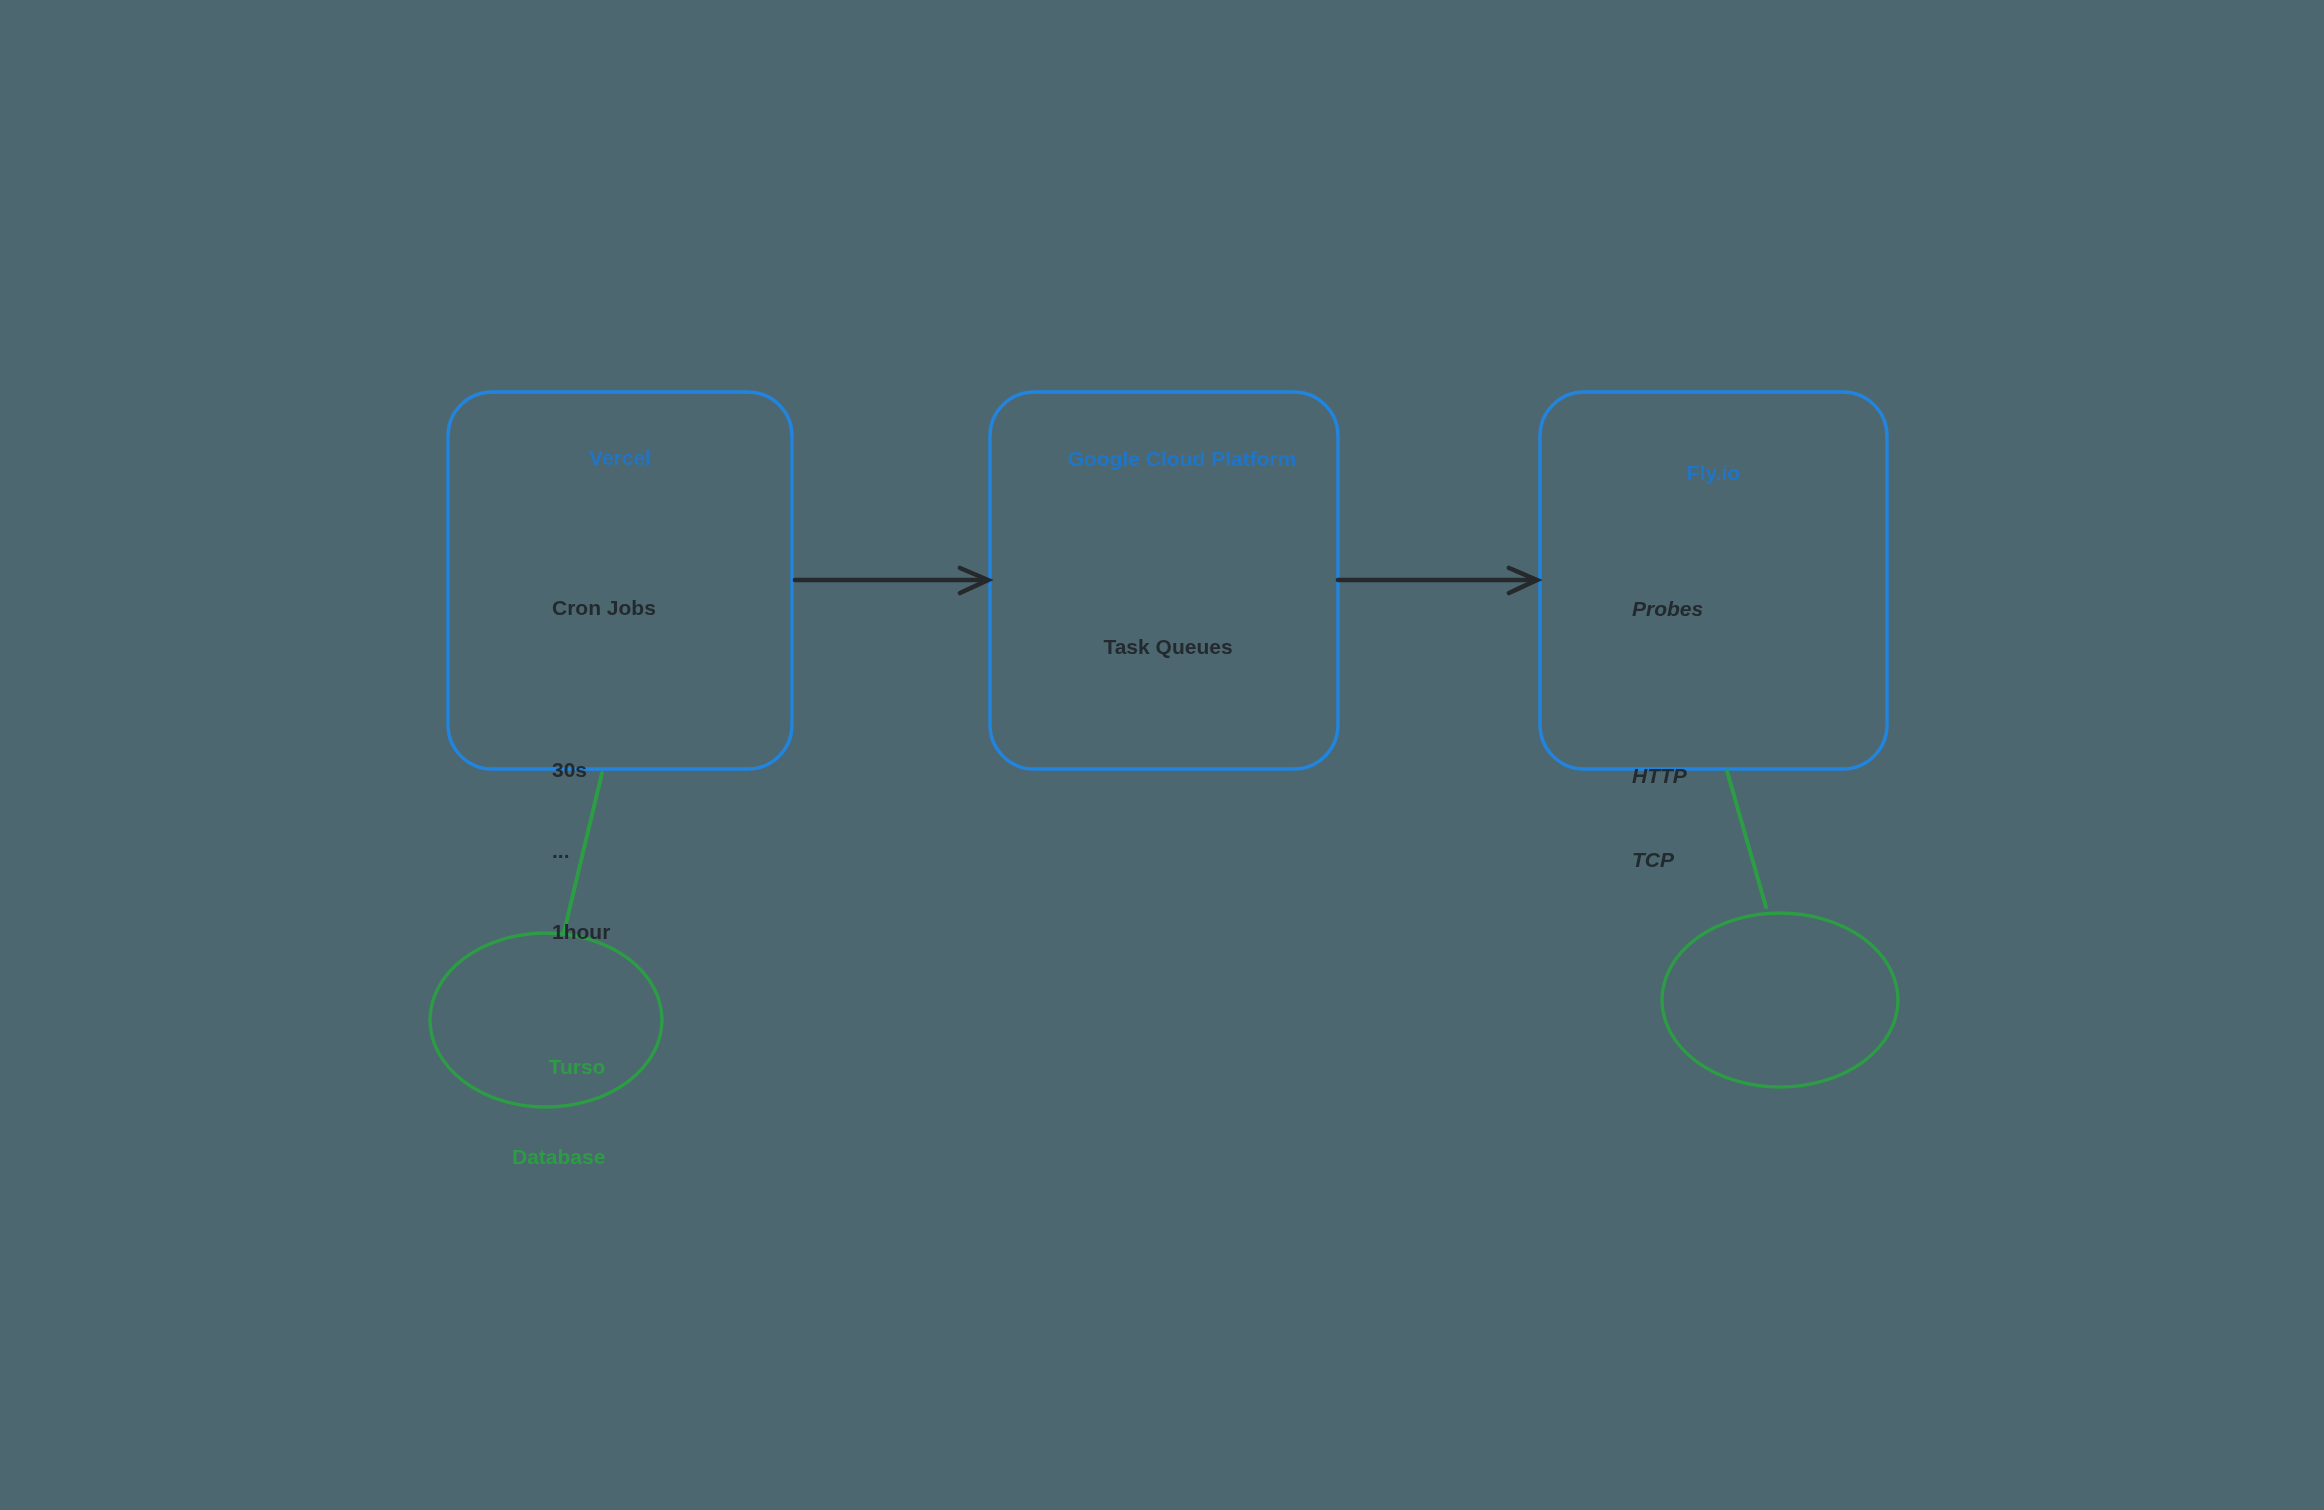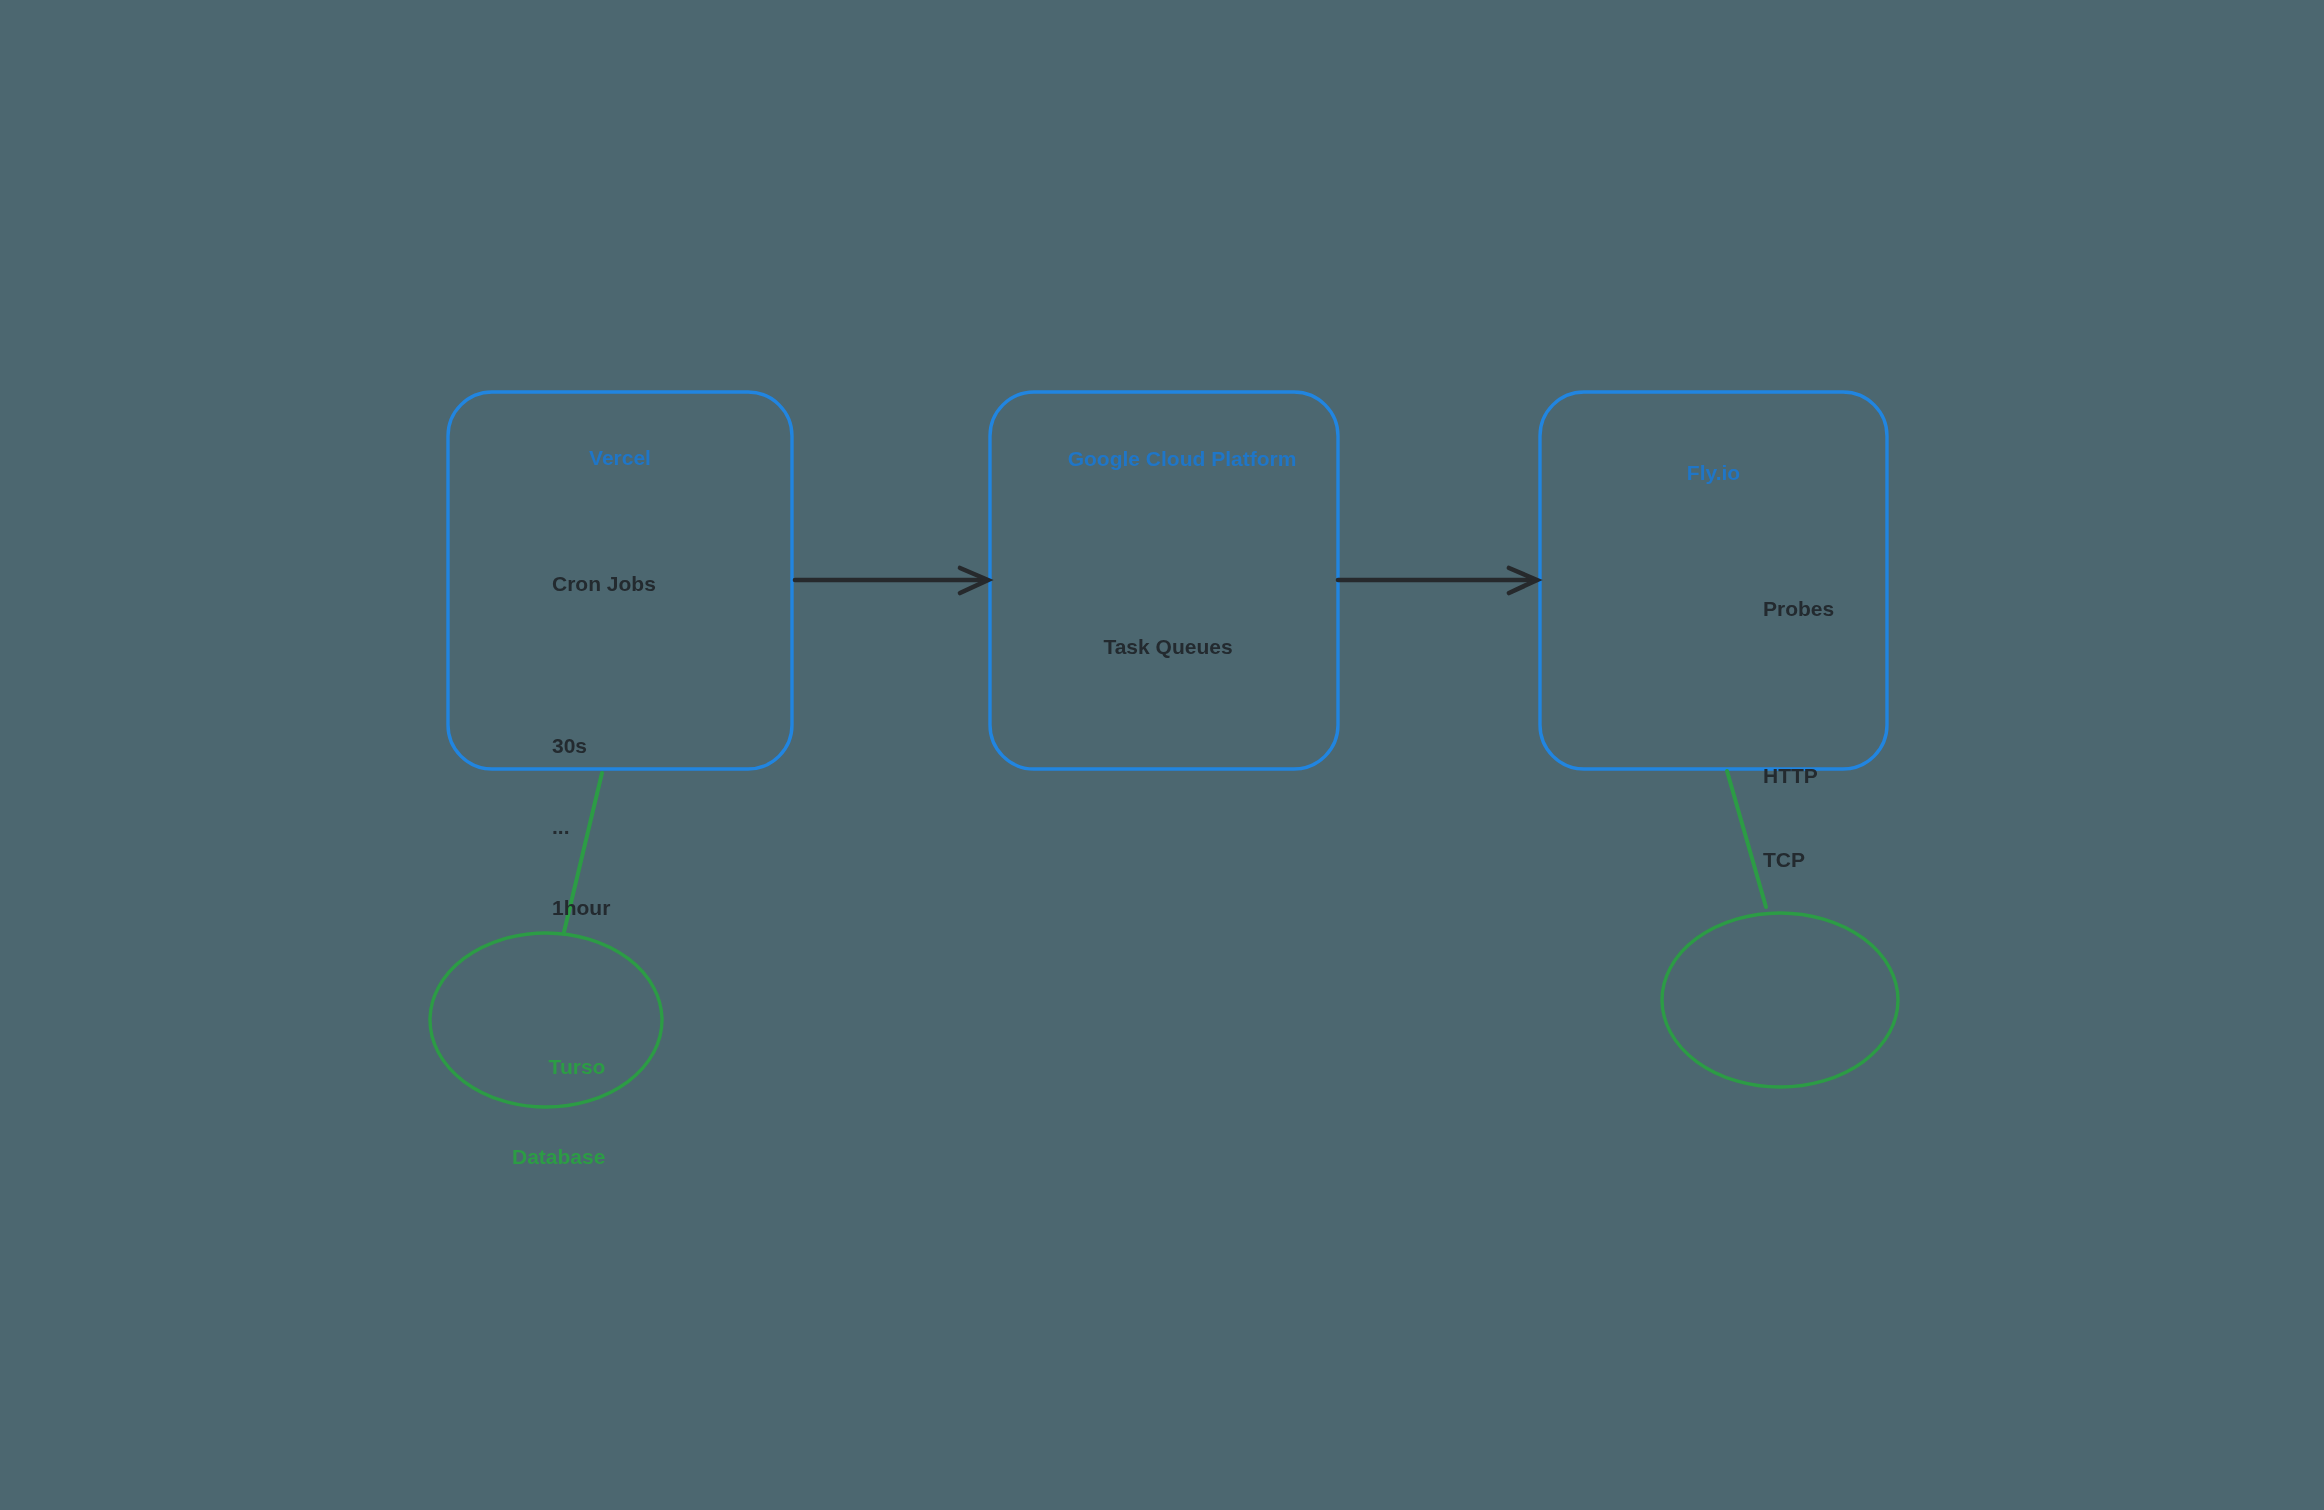--- a/index.html
+++ b/index.html
@@ -85,33 +85,33 @@
     </g>
 
     <line class="glink" x1="602" y1="773" x2="564" y2="932"></line>
     <line class="glink" x1="1727" y1="771" x2="1766" y2="907"></line>
   </svg>
 
   <div class="label title" style="left:448px; top:445px; width:344px;">Vercel</div>
   <div class="label title" style="left:990px; top:446px; width:348px;padding-left:18px;">Google Cloud Platform</div>
   <div class="label title" style="left:1540px; top:460px; width:347px;">Fly.io</div>
 
-  <div class="label" style="left:552px; top:516px; line-height:27px;">
+  <div class="label" style="left:552px; top:540px; line-height:27px;">
     <div class="line">Cron Jobs</div>
     <div class="line"></div>
     <div class="line">30s</div>
     <div class="line">...</div>
     <div class="line">1hour</div>
   </div>
 
   <div class="label centered" style="left:990px; top:582px; width:356px; line-height:26px;">
     <div class="line">Task Queues</div>
   </div>
 
-  <div class="label" style="left:1763px; top:539px; line-height:28px;">
+  <div class="label" style="left:1632px; top:539px; line-height:28px;font-style:italic;">
     <div class="line">Probes</div>
     <div class="line"></div>
     <div class="line">HTTP</div>
     <div class="line">TCP</div>
   </div>
 
   <div class="label greentxt" style="left:512px; top:992px; line-height:30px;text-align:right;">
     <div class="line">Turso</div>
     <div class="line">Database</div>
   </div>

